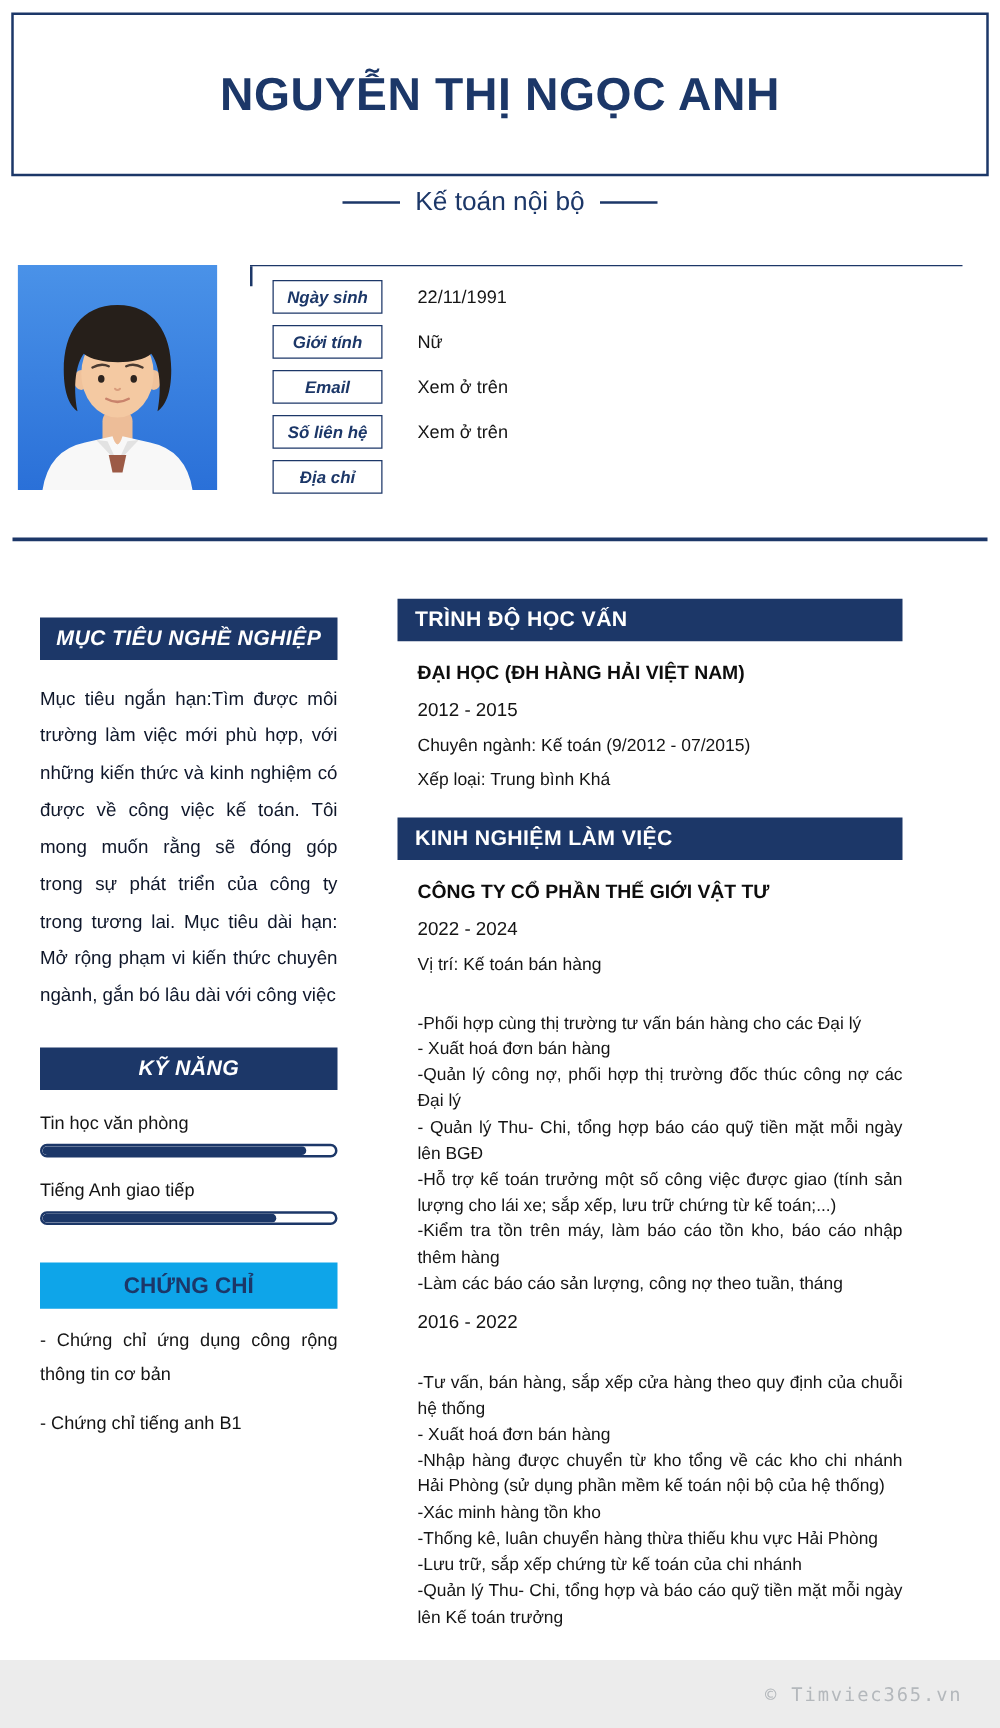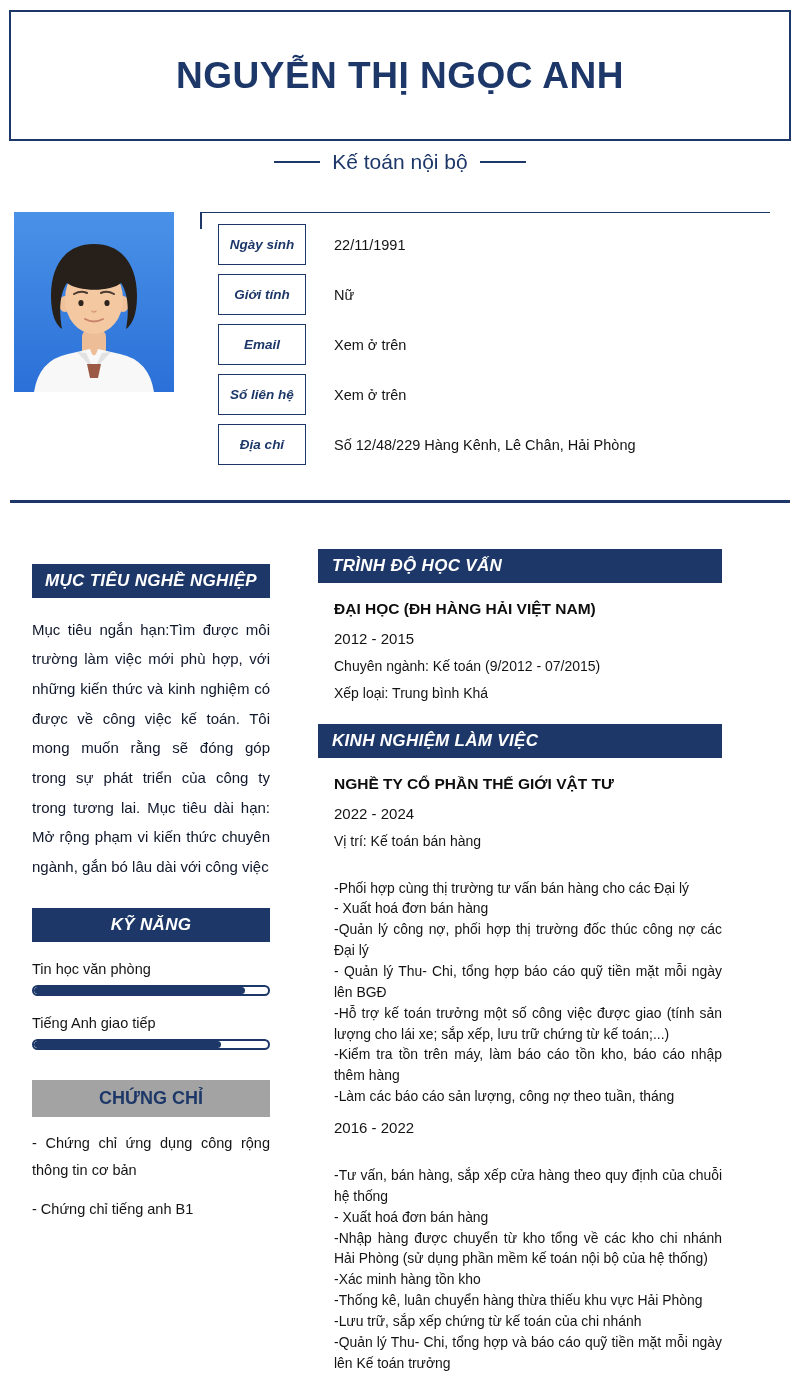--- a/index.html
+++ b/index.html
@@ -74,21 +74,21 @@
     width: 1.5px; height: 16px;
     background: var(--navy);
   }
   .info-row {
     display: flex;
     align-items: center;
     margin: 0 0 9px 18px;
   }
   .field-label-box {
     width: 88px;
-    height: 41px;
+    height: 27px;
     border: 1.5px solid var(--navy);
     display: flex;
     align-items: center;
     justify-content: center;
     flex: 0 0 88px;
   }
   .field-label {
     font-size: 13.5px;
     font-weight: bold;
     font-style: italic;
@@ -125,24 +125,23 @@
     font-style: italic;
   }
   .hdr-navy-left {
     background: var(--navy);
     color: #ffffff;
     font-weight: bold;
     font-size: 17px;
     text-align: left;
     padding: 7px 14px;
     letter-spacing: 0.3px;
-    font-style: italic;
   }
   .hdr-gray {
-    background: #a3a3a3;
+    background: #0ea5e9;
     color: var(--navy);
     font-weight: bold;
     font-size: 18px;
     text-align: center;
     padding: 8px 4px;
   }
   
   .objective-text {
     margin-top: 17px;
     font-size: 15px;
@@ -275,21 +274,20 @@
       <div class="info-row">
         <div class="field-label-box">
           <span class="field-label">Số liên hệ</span>
         </div>
         <span class="field-value">Xem ở trên</span>
       </div>
       <div class="info-row">
         <div class="field-label-box">
           <span class="field-label">Địa chỉ</span>
         </div>
-        <span class="field-value">Số 12/48/229 Hàng Kênh, Lê Chân, Hải Phòng</span>
       </div>
     </div>
   </div>
 
   <div class="section-divider"></div>
 
   <div class="columns">
 
     <div class="col-left">
       <div class="hdr-navy">MỤC TIÊU NGHỀ NGHIỆP</div>
@@ -322,21 +320,21 @@
       <div class="section-content">
         <div class="degree-title">ĐẠI HỌC (ĐH HÀNG HẢI VIỆT NAM)</div>
         <div class="period">2012 - 2015</div>
         <div class="meta-line">Chuyên ngành: Kế toán (9/2012 - 07/2015)</div>
         <div class="meta-line">Xếp loại: Trung bình Khá</div>
       </div>
 
       <div class="hdr-navy-left exp-header">KINH NGHIỆM LÀM VIỆC</div>
       <div class="section-content">
         <div class="job-entry">
-          <div class="company-name">NGHỀ TY CỔ PHẦN THẾ GIỚI VẬT TƯ</div>
+          <div class="company-name">CÔNG TY CỔ PHẦN THẾ GIỚI VẬT TƯ</div>
           <div class="period">2022 - 2024</div>
           <div class="meta-line">Vị trí: Kế toán bán hàng</div>
           <div class="job-details">-Phối hợp cùng thị trường tư vấn bán hàng cho các Đại lý
 - Xuất hoá đơn bán hàng
 -Quản lý công nợ, phối hợp thị trường đốc thúc công nợ các Đại lý
 - Quản lý Thu- Chi, tổng hợp báo cáo quỹ tiền mặt mỗi ngày lên BGĐ
 -Hỗ trợ kế toán trưởng một số công việc được giao (tính sản lượng cho lái xe; sắp xếp, lưu trữ chứng từ kế toán;...)
 -Kiểm tra tồn trên máy, làm báo cáo tồn kho, báo cáo nhập thêm hàng
 -Làm các báo cáo sản lượng, công nợ theo tuần, tháng</div>
         </div>

